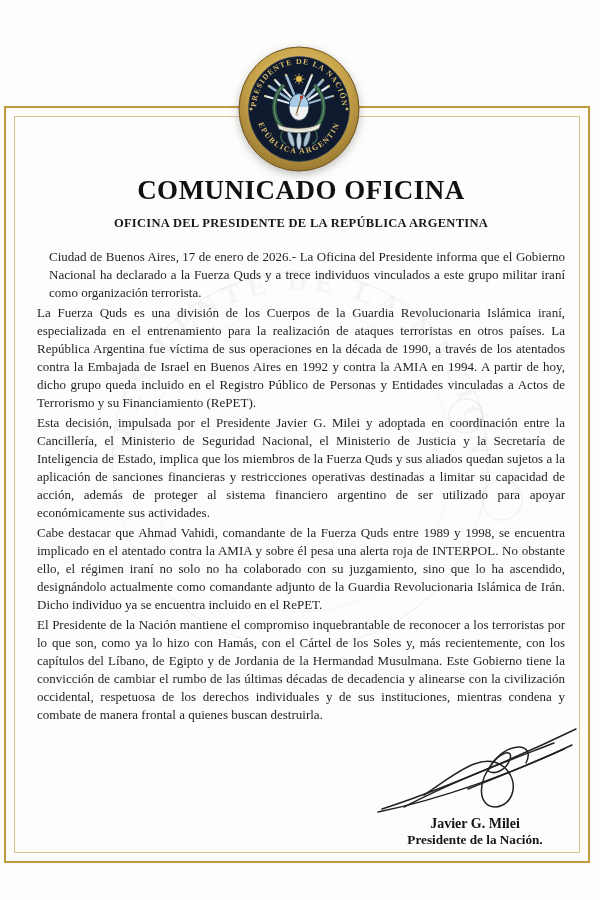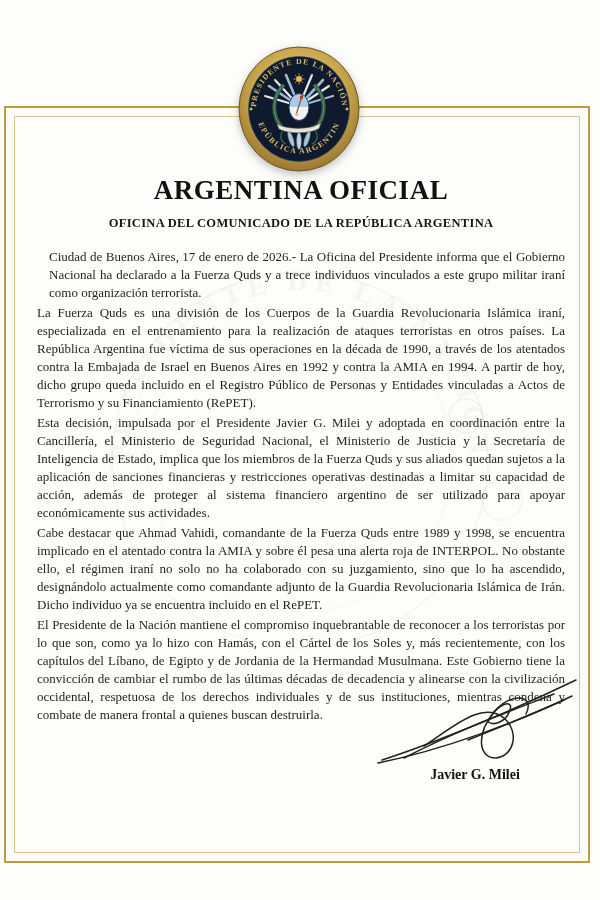--- a/index.html
+++ b/index.html
@@ -27,21 +27,21 @@
     text-align:center; font-size:27px; font-weight:bold; letter-spacing:.5px; color:#111;
   }
   .subtitle {
     text-align:center; font-size:12.5px; font-weight:bold; letter-spacing:.3px;
     margin-top:10px; color:#161616;
   }
   .bodytext p {
     font-size:13px; line-height:18px; text-align:justify; margin-top:2px; color:#1f1f1f;
   }
   .bodytext p:first-child { margin-top:17px;margin-left:12px; }
-  .sig-block { position:absolute; left:368px; top:670px; width:214px; text-align:center; }
+  .sig-block { position:absolute; left:368px; top:719px; width:214px; text-align:center; }
   .sig-scribble { display:block; width:214px; height:96px; }
   .sig-name { font-size:14px; font-weight:bold; color:#141414; margin-top:1px; }
   .sig-role { font-size:13.2px; font-weight:bold; color:#141414; line-height:1.25; }
   .seal-arc-text { font-family:"Liberation Serif", serif; font-weight:bold; }
 </style>
 </head>
 <body>
 
 <div class="page">
 
@@ -142,22 +142,22 @@
         <ellipse cx="-8" cy="27" rx="2.2" ry="8" fill="#aec3d3" stroke="#76909f" stroke-width="0.5" transform="rotate(-18 -8 27)"></ellipse>
         <ellipse cx="8" cy="27" rx="2.2" ry="8" fill="#aec3d3" stroke="#76909f" stroke-width="0.5" transform="rotate(18 8 27)"></ellipse>
         <ellipse cx="0" cy="29" rx="2.3" ry="8.5" fill="#c3d4df" stroke="#76909f" stroke-width="0.5"></ellipse>
         <path d="M -16 18 C -20 24 -18 30 -13 32" fill="none" stroke="#3c6a4e" stroke-width="1.2"></path>
         <path d="M 16 18 C 20 24 18 30 13 32" fill="none" stroke="#3c6a4e" stroke-width="1.2"></path>
       </g>
     </g>
   </svg>
 
   <div class="content">
-    <div class="title">ARGENTINA OFICIAL</div>
-    <div class="subtitle">OFICINA DEL COMUNICADO DE LA REPÚBLICA ARGENTINA</div>
+    <div class="title">COMUNICADO OFICINA</div>
+    <div class="subtitle">OFICINA DEL PRESIDENTE DE LA REPÚBLICA ARGENTINA</div>
     <div class="bodytext">
       <p>Ciudad de Buenos Aires, 17 de enero de 2026.- La Oficina del Presidente informa que el Gobierno Nacional ha declarado a la Fuerza Quds y a trece individuos vinculados a este grupo militar iraní como organización terrorista.</p>
       <p>La Fuerza Quds es una división de los Cuerpos de la Guardia Revolucionaria Islámica iraní, especializada en el entrenamiento para la realización de ataques terroristas en otros países. La República Argentina fue víctima de sus operaciones en la década de 1990, a través de los atentados contra la Embajada de Israel en Buenos Aires en 1992 y contra la AMIA en 1994. A partir de hoy, dicho grupo queda incluido en el Registro Público de Personas y Entidades vinculadas a Actos de Terrorismo y su Financiamiento (RePET).</p>
       <p>Esta decisión, impulsada por el Presidente Javier G. Milei y adoptada en coordinación entre la Cancillería, el Ministerio de Seguridad Nacional, el Ministerio de Justicia y la Secretaría de Inteligencia de Estado, implica que los miembros de la Fuerza Quds y sus aliados quedan sujetos a la aplicación de sanciones financieras y restricciones operativas destinadas a limitar su capacidad de acción, además de proteger al sistema financiero argentino de ser utilizado para apoyar económicamente sus actividades.</p>
       <p>Cabe destacar que Ahmad Vahidi, comandante de la Fuerza Quds entre 1989 y 1998, se encuentra implicado en el atentado contra la AMIA y sobre él pesa una alerta roja de INTERPOL. No obstante ello, el régimen iraní no solo no ha colaborado con su juzgamiento, sino que lo ha ascendido, designándolo actualmente como comandante adjunto de la Guardia Revolucionaria Islámica de Irán. Dicho individuo ya se encuentra incluido en el RePET.</p>
       <p>El Presidente de la Nación mantiene el compromiso inquebrantable de reconocer a los terroristas por lo que son, como ya lo hizo con Hamás, con el Cártel de los Soles y, más recientemente, con los capítulos del Líbano, de Egipto y de Jordania de la Hermandad Musulmana. Este Gobierno tiene la convicción de cambiar el rumbo de las últimas décadas de decadencia y alinearse con la civilización occidental, respetuosa de los derechos individuales y de sus instituciones, mientras condena y combate de manera frontal a quienes buscan destruirla.</p>
     </div>
   </div>
 
   <div class="sig-block">
@@ -165,15 +165,16 @@
       <g fill="none" stroke="#222" stroke-width="1.5" stroke-linecap="round">
         <path d="M 14 90 C 70 72 150 38 208 10"></path>
         <path d="M 10 93 C 75 80 150 52 204 26"></path>
         <path d="M 36 88 C 90 60 140 42 186 24"></path>
         <path d="M 158 44 C 168 24 142 22 126 42 C 108 64 110 88 128 88 C 146 86 152 62 136 48 C 114 30 84 58 56 76"></path>
         <path d="M 120 52 C 128 34 146 28 142 40 C 138 52 126 56 120 52"></path>
         <path d="M 100 70 C 130 58 160 46 196 30"></path>
       </g>
     </svg>
     <div class="sig-name">Javier G. Milei</div>
+    <div class="sig-role">Presidente de la Nación.</div>
   </div>
 
 </div>
 
 </body></html>

